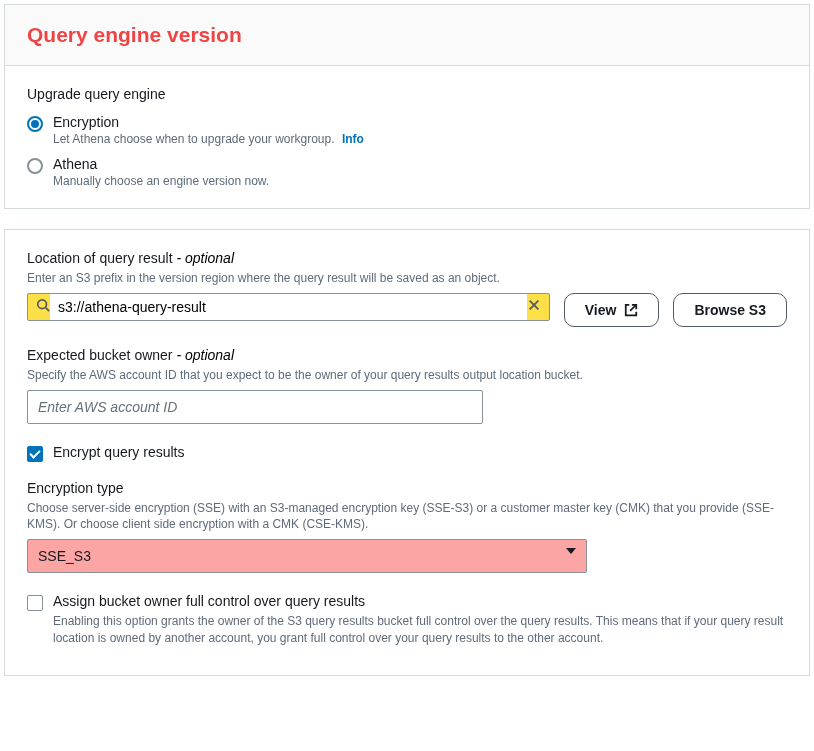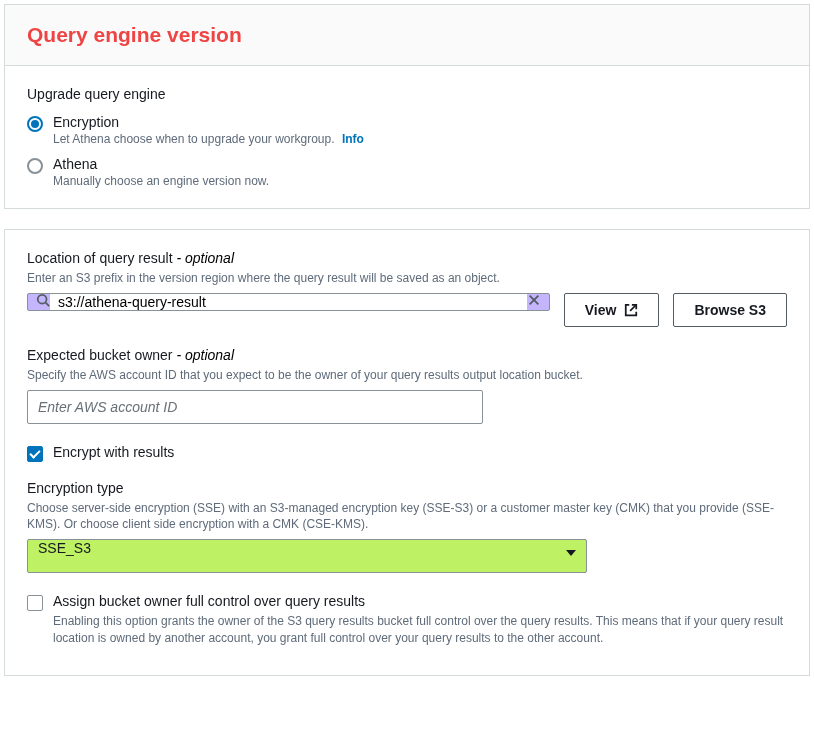--- a/index.html
+++ b/index.html
@@ -89,36 +89,36 @@
     text-decoration: none;
   }
   .row { display: flex; gap: 14px; align-items: stretch; }
   .search-wrap {
     flex: 1;
     display: flex;
     align-items: center;
     border: 1px solid #879196;
     border-radius: 2px;
     padding: 0 8px;
-    height: 18px;
-    background: #c4b5fd;
+    height: 28px;
+    background: #fde047;
   }
   .search-wrap .icon { color: #545b64; flex-shrink: 0; }
   .search-wrap input {
     flex: 1;
     border: none;
     outline: none;
     font-size: 14px;
     padding: 0 8px;
     height: 100%;
   }
   .search-wrap .clear { color: #545b64; cursor: pointer; flex-shrink: 0; }
   .btn {
     border: 1px solid #545b64;
-    border-radius: 2px;
+    border-radius: 10px;
     background: #fff;
     color: #16191f;
     font-weight: 700;
     font-size: 14px;
     padding: 0 20px;
     height: 34px;
     display: inline-flex;
     align-items: center;
     gap: 8px;
     cursor: pointer;
@@ -161,25 +161,25 @@
     border-width: 0 2px 2px 0;
     transform: rotate(45deg);
   }
   .select-wrap {
     width: 560px;
     max-width: 100%;
     border: 1px solid #879196;
     border-radius: 2px;
     height: 34px;
     display: flex;
-    align-items: flex-end;
+    align-items: flex-start;
     justify-content: space-between;
-    padding: 16px 10px;
-    cursor: pointer;
-    background: #bef264;
+    padding: 8px 10px;
+    cursor: pointer;
+    background: #fca5a5;
   }
   .select-wrap .caret {
     width: 0; height: 0;
     border-left: 5px solid transparent;
     border-right: 5px solid transparent;
     border-top: 6px solid #16191f;
   }
   .check-block { margin-bottom: 18px; }
   .check-block .field-desc { margin-left: 26px; margin-top: 2px; margin-bottom: 8px; }
 </style>
@@ -254,21 +254,21 @@
       <div class="field-label">
         <span>Expected bucket owner</span><span class="optional"> - optional</span>
       </div>
       <div class="field-desc">Specify the AWS account ID that you expect to be the owner of your query results output location bucket.</div>
       <input class="input-plain" type="text" placeholder="Enter AWS account ID" style="">
     </div>
 
     <div class="check-block">
       <div class="checkbox-row">
         <div class="cbox checked"></div>
-        <div>Encrypt with results</div>
+        <div>Encrypt query results</div>
       </div>
     </div>
 
     <div class="field-group">
       <div class="field-label">Encryption type</div>
       <div class="field-desc">Choose server-side encryption (SSE) with an S3-managed encryption key (SSE-S3) or a customer master key (CMK) that you provide (SSE-KMS). Or choose client side encryption with a CMK (CSE-KMS).</div>
       <div class="select-wrap">
         <span>SSE_S3</span>
         <span class="caret"></span>
       </div>

